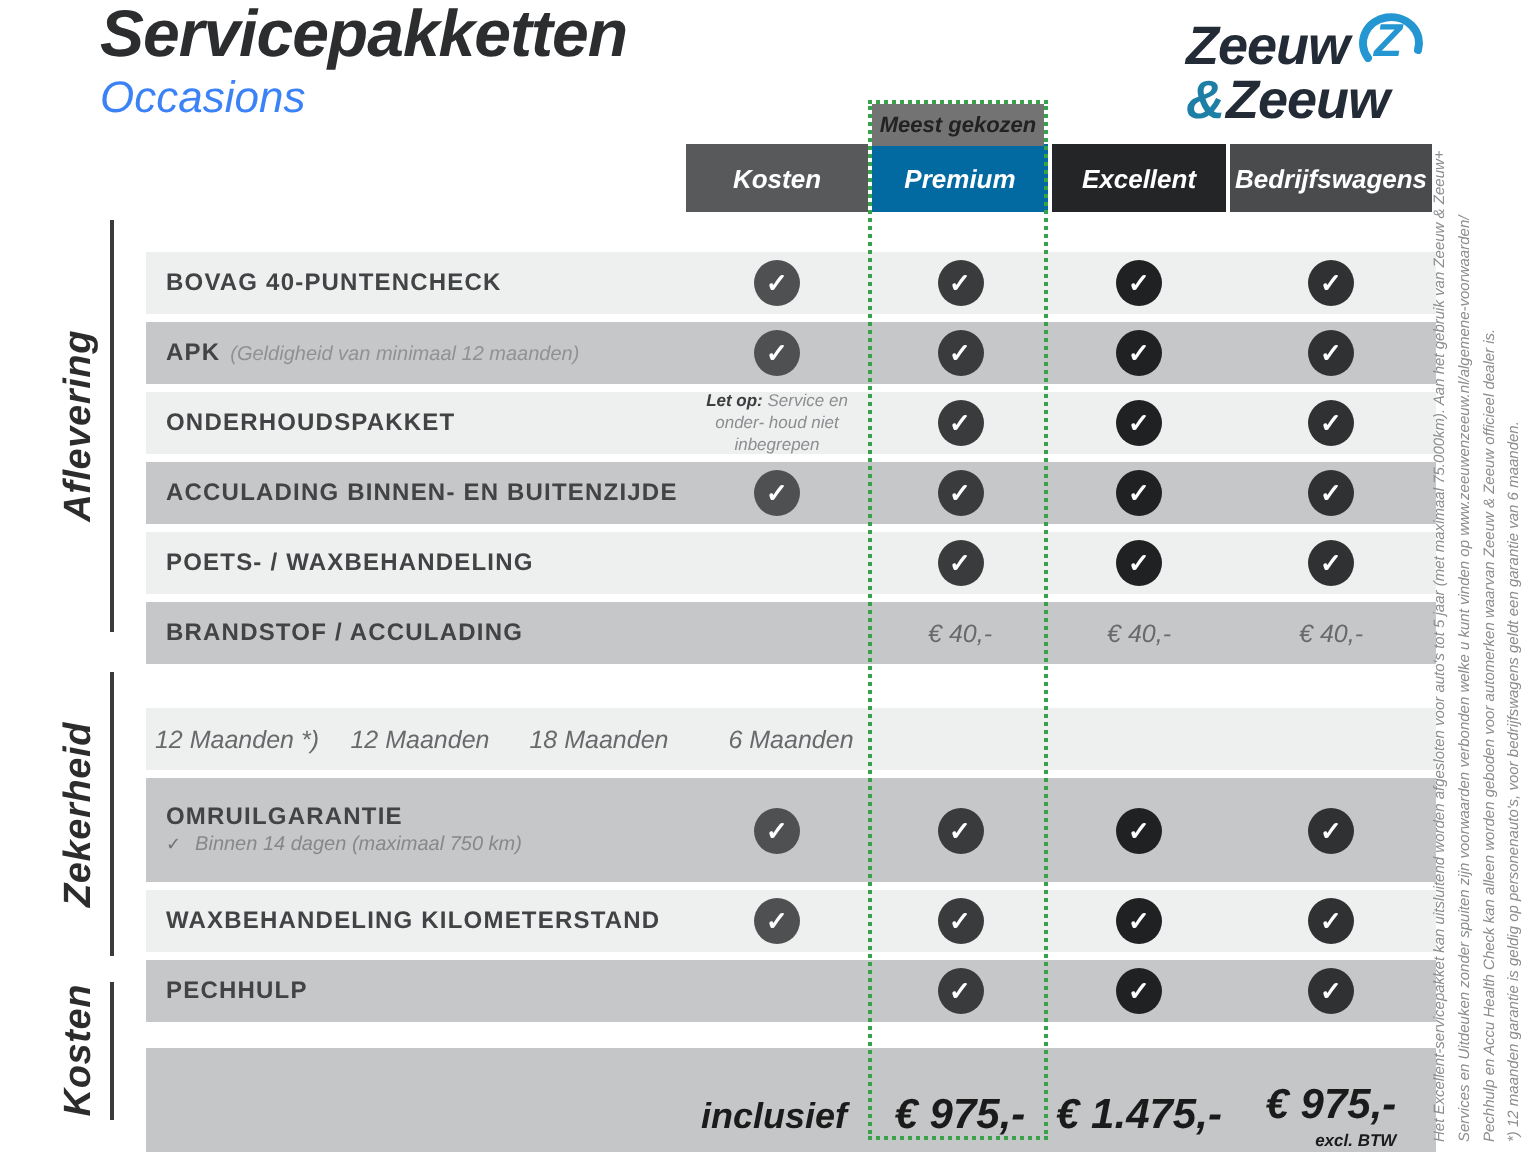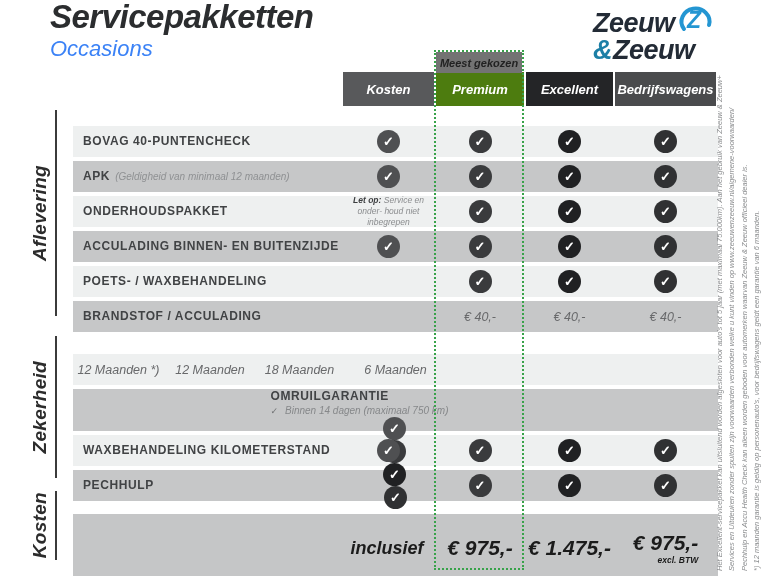--- a/index.html
+++ b/index.html
@@ -24,21 +24,21 @@
          color:#fff;font-size:13px;font-weight:700;font-style:italic;margin-right:2px;box-sizing:border-box;}
   .hc0{width:91px}.hc1{width:88px}.hc2{width:87px}.hc3{width:101px;margin-right:0}
 
   
   .table{position:absolute;left:73px;top:110px;width:645px;margin-top:16px;}
   .sec0{margin-bottom:22px;}
   .sec1{margin-bottom:13px;}
   .row{display:flex;align-items:center;height:31px;margin-bottom:4px;}
   .row.light{background:#eef0f0;}
   .row.dark{background:#c6c7c8;}
-  .row.tall{height:42px;flex-direction:column;}
+  .row.tall{height:52px;}
   .row.kosten{height:68px;background:#c5c6c7;margin-bottom:0;}
   .row-label{width:270px;padding-left:10px;box-sizing:border-box;color:#414345;
              font-weight:700;font-size:12px;letter-spacing:0.6px;line-height:1.2;}
   .sublbl{font-weight:400;font-style:italic;font-size:10px;color:#8f9193;letter-spacing:0;margin-left:5px;}
   .subline{display:block;font-weight:400;font-style:italic;font-size:10px;color:#86888a;letter-spacing:0;margin-top:2px;}
   .subline .minitick{font-size:9px;margin-right:7px;color:#6f7173;font-style:normal;}
   .cell{display:flex;align-items:center;justify-content:center;margin-right:2px;box-sizing:border-box;}
   .c0{width:91px}.c1{width:88px}.c2{width:87px}.c3{width:101px;margin-right:0}
   .kosten .c0{padding-right:3px;}
   .check{width:23px;height:23px;border-radius:50%;display:flex;align-items:center;justify-content:center;
@@ -89,21 +89,21 @@
       </svg>
     </div>
     <div class="l2">
       <span class="amp">&amp;</span>
       <span>Zeeuw</span>
     </div>
   </div>
 
   <div class="headers" id="headers">
       <div class="hcell hc0" style="background: rgb(88, 89, 91);">Kosten</div>
-      <div class="hcell hc1" style="background: #4d7c0f;">Premium</div>
+      <div class="hcell hc1" style="background: #0369a1;">Premium</div>
       <div class="hcell hc2" style="background: rgb(36, 37, 39);">Excellent</div>
       <div class="hcell hc3" style="background: rgb(74, 75, 77);">Bedrijfswagens</div>
     </div>
 
   <div class="table" id="table-rows">
       <div class="sec sec0">
         <div class="row light">
           <div class="row-label"><span class="lbl">BOVAG 40-PUNTENCHECK</span></div>
           <div class="cell c0">
             <span class="check" style="background: rgb(79, 80, 82);">

